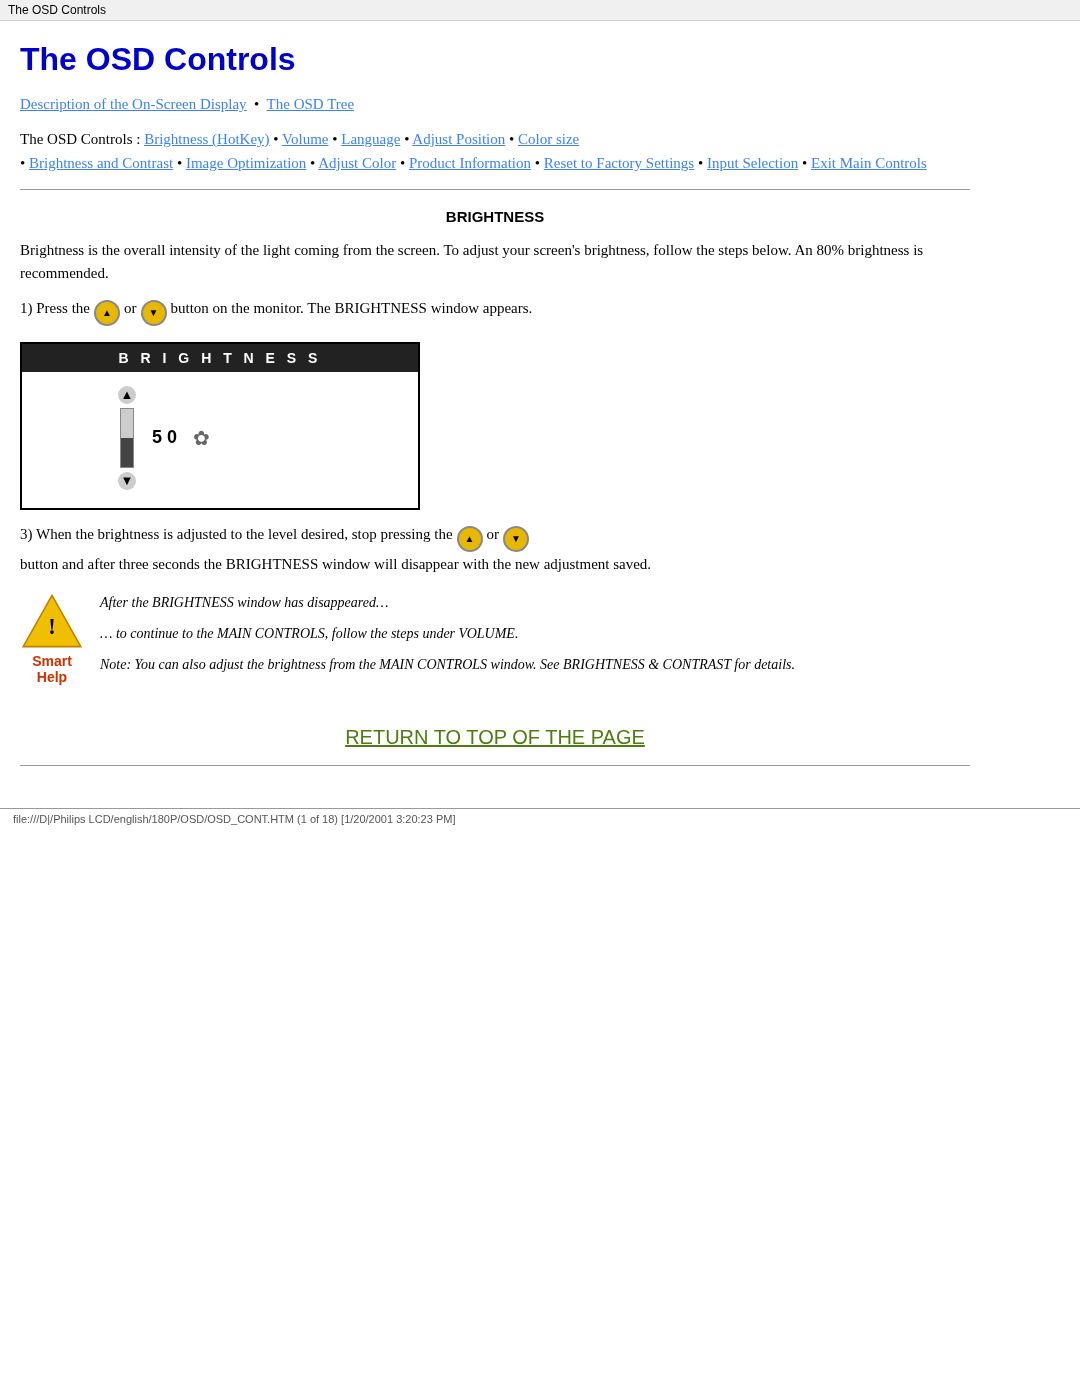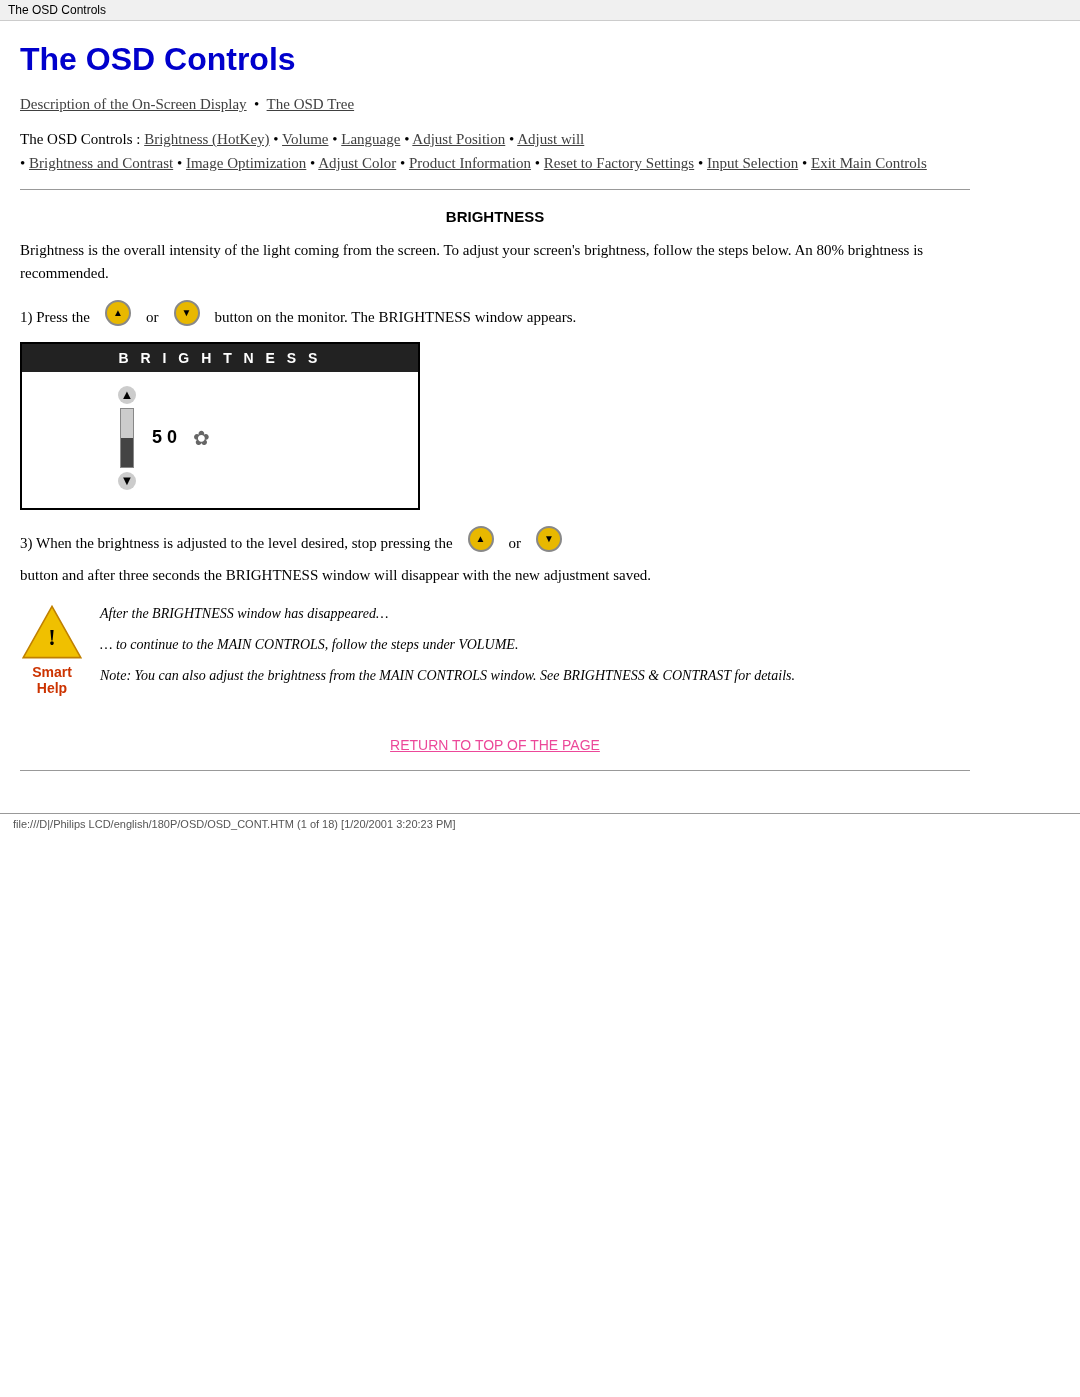--- a/index.html
+++ b/index.html
@@ -26,21 +26,21 @@
       font-weight: bold;
       color: #0000cc;
       font-family: Arial, sans-serif;
       margin-bottom: 18px;
     }
     .nav-links {
       margin-bottom: 14px;
       font-size: 15px;
     }
     .nav-links a, .links-line a {
-      color: #404040;
+      color: #3b82f6;
       text-decoration: underline;
     }
     .links-line {
       margin-bottom: 8px;
       font-size: 15px;
       line-height: 1.6;
     }
     hr.divider {
       border: none;
       border-top: 1px solid #999;
@@ -53,22 +53,22 @@
       margin-bottom: 14px;
       text-align: center;
     }
     .section-text {
       font-size: 15px;
       line-height: 1.55;
       margin-bottom: 14px;
     }
     .step-line {
       display: flex;
-      align-items: flex-end;
-      gap: 15px;
+      align-items: flex-start;
+      gap: 4px;
       font-size: 15px;
       margin-bottom: 16px;
       flex-wrap: wrap;
     }
     .btn-icon {
       display: inline-flex;
       align-items: center;
       justify-content: center;
       width: 26px;
       height: 26px;
@@ -209,23 +209,23 @@
       font-size: 9px;
       font-weight: bold;
       color: #fff;
       vertical-align: middle;
     }
     .return-link-area {
       text-align: center;
       margin: 40px 0 16px 0;
     }
     .return-link {
-      color: #ec4899;
+      color: #4d7c0f;
       text-decoration: underline;
-      font-size: 14px;
+      font-size: 20px;
       font-family: Arial, sans-serif;
     }
     .bottom-bar {
       font-size: 11px;
       color: #555;
       font-family: Arial, sans-serif;
       padding: 4px 13px;
       border-top: 1px solid #999;
       margin-top: 4px;
     }
@@ -246,21 +246,21 @@
     &nbsp;•&nbsp;
     <a href="#">The OSD Tree</a>
   </div>
 
   <div class="links-line">
     <span>The OSD Controls : </span>
     <a href="#">Brightness (HotKey)</a> •
     <a href="#">Volume</a> •
     <a href="#">Language</a> •
     <a href="#">Adjust Position</a> •
-    <a href="#">Adjust will</a><br>
+    <a href="#">Color size</a><br>
     • <a href="#">Brightness and Contrast</a> •
     <a href="#">Image Optimization</a> •
     <a href="#">Adjust Color</a> •
     <a href="#">Product Information</a> •
     <a href="#">Reset to Factory Settings</a> •
     <a href="#">Input Selection</a> •
     <a href="#">Exit Main Controls</a>
   </div>
 
   <hr class="divider">

